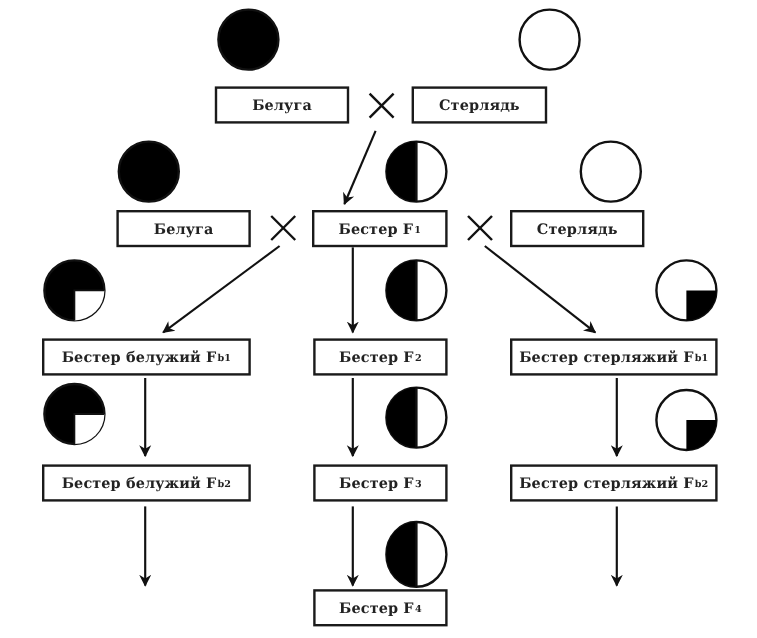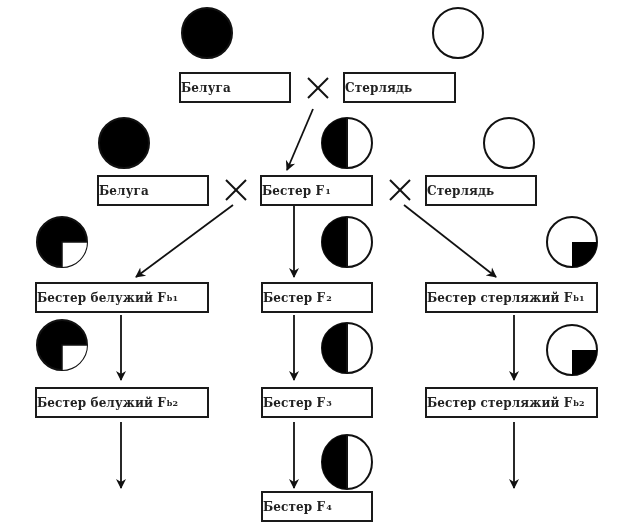--- a/index.html
+++ b/index.html
@@ -1,18 +1,18 @@
 <!DOCTYPE html>
 <html><head>
   <meta charset="utf-8">
   <style>
     html, body { margin: 0; padding: 0; background: #ffffff; }
     body { width: 631px; height: 532px; position: relative; overflow: hidden; font-family: "DejaVu Serif", serif; }
     svg { position: absolute; left: 0; top: 0; }
-    .box { position: absolute; box-sizing: border-box; border: 2px solid #1a1a1a; background: #fff; display: flex; align-items: center; justify-content: flex-start; font-size: 12px; font-weight: bold; color: #222; white-space: nowrap; letter-spacing: 0.1px; }
+    .box { position: absolute; box-sizing: border-box; border: 2px solid #1a1a1a; background: #fff; display: flex; align-items: center; justify-content: center; font-size: 12px; font-weight: bold; color: #222; white-space: nowrap; letter-spacing: 0.1px; }
     .box sub { font-size: 8px; vertical-align: -3px; margin-left: 1px; }
   </style>
 </head>
 <body>
 
 <svg width="631" height="532" viewBox="0 0 631 532">
   <defs>
     <marker id="ah" markerWidth="10" markerHeight="12" refX="9" refY="6" orient="auto" markerUnits="userSpaceOnUse">
       <path d="M0,1 L10,6 L0,11 L3,6 Z" fill="#111"></path>
     </marker>

